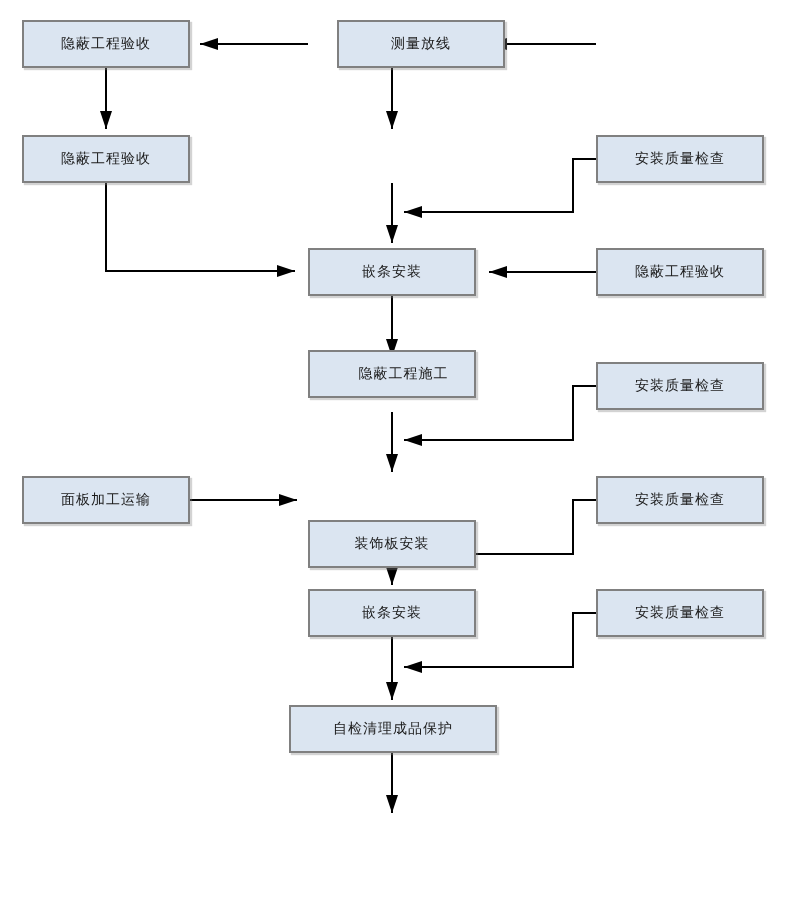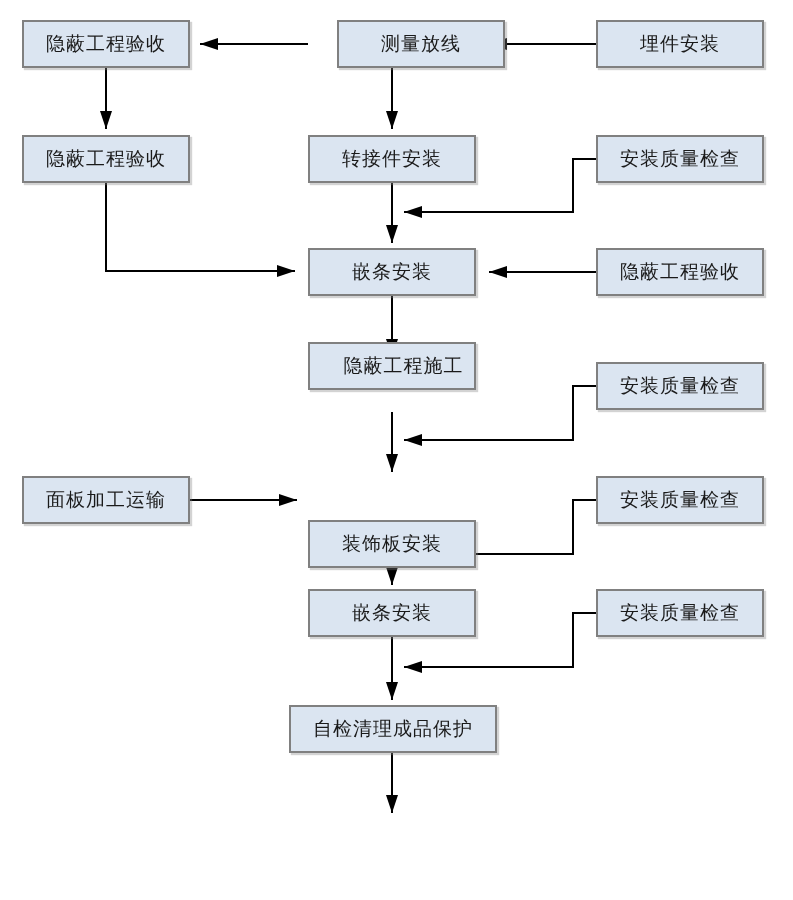--- a/index.html
+++ b/index.html
@@ -17,32 +17,32 @@
     position:absolute;left:0;top:0;width:793px;height:900px;
   }
   .node{
     position:absolute;
     width:168px;height:48px;
     box-sizing:border-box;
     background:var(--node-fill,#dbe5f1);
     border:2px solid var(--node-border,#808080);
     box-shadow:2px 2px 1px rgba(128,128,128,0.35);
     display:flex;align-items:center;justify-content:center;
-    font-size:19px;letter-spacing:1px;color:#1a1a1a;
+    font-size:14px;letter-spacing:1px;color:#1a1a1a;
     white-space:nowrap;
   }
   .n1 {left:22px;  top:20px;}
   .n2 {left:308px; top:20px;margin-left:29px;}
   .n3 {left:596px; top:20px;}
   .n4 {left:22px;  top:135px;}
   .n5 {left:308px; top:135px;}
   .n6 {left:596px; top:135px;}
   .n7 {left:308px; top:248px;}
   .n8 {left:596px; top:248px;}
-  .n9 {left:308px; top:342px;padding-left:23px;}
+  .n9 {left:308px; top:350px;padding-left:23px;}
   .n10{left:596px; top:362px;}
   .n11{left:22px;  top:476px;}
   .n12{left:308px; top:476px;margin-top:44px;}
   .n13{left:596px; top:476px;}
   .n14{left:308px; top:589px;}
   .n15{left:596px; top:589px;}
   .n16{left:289px; top:705px; width:208px;}
   .n17{left:308px; top:818px;}
   .wires path{
     fill:none;
@@ -75,23 +75,21 @@
     <path d="M190 500 H297" marker-end="url(#ah)"></path>
     <path d="M596 500 H573 V554 H404" marker-end="url(#ah)"></path>
     <path d="M392 524 V585" marker-end="url(#ah)"></path>
     <path d="M596 613 H573 V667 H404" marker-end="url(#ah)"></path>
     <path d="M392 637 V700" marker-end="url(#ah)"></path>
     <path d="M392 753 V813" marker-end="url(#ah)"></path>
   </svg>
 
   <div class="node n1">隐蔽工程验收</div>
   <div class="node n2">测量放线</div>
-  <div class="node n3">埋件安装</div>
   <div class="node n4">隐蔽工程验收</div>
-  <div class="node n5">转接件安装</div>
   <div class="node n6">安装质量检查</div>
   <div class="node n7">嵌条安装</div>
   <div class="node n8">隐蔽工程验收</div>
   <div class="node n9">隐蔽工程施工</div>
   <div class="node n10">安装质量检查</div>
   <div class="node n11">面板加工运输</div>
   <div class="node n12">装饰板安装</div>
   <div class="node n13">安装质量检查</div>
   <div class="node n14">嵌条安装</div>
   <div class="node n15">安装质量检查</div>

